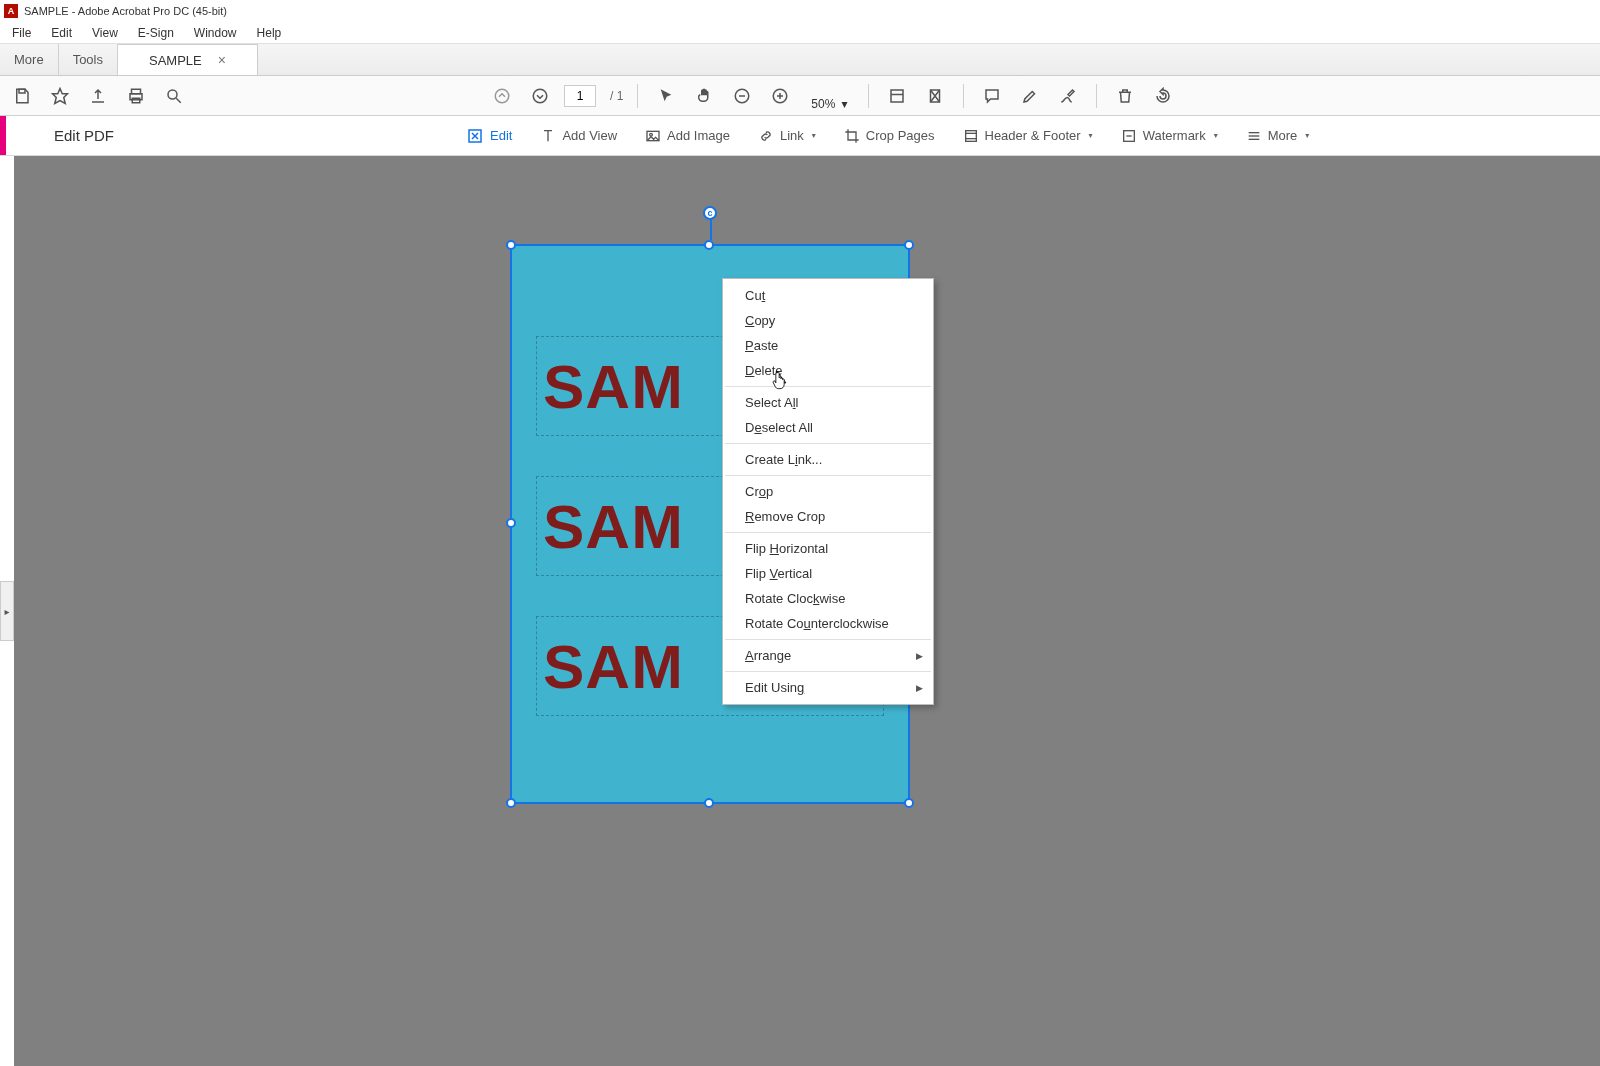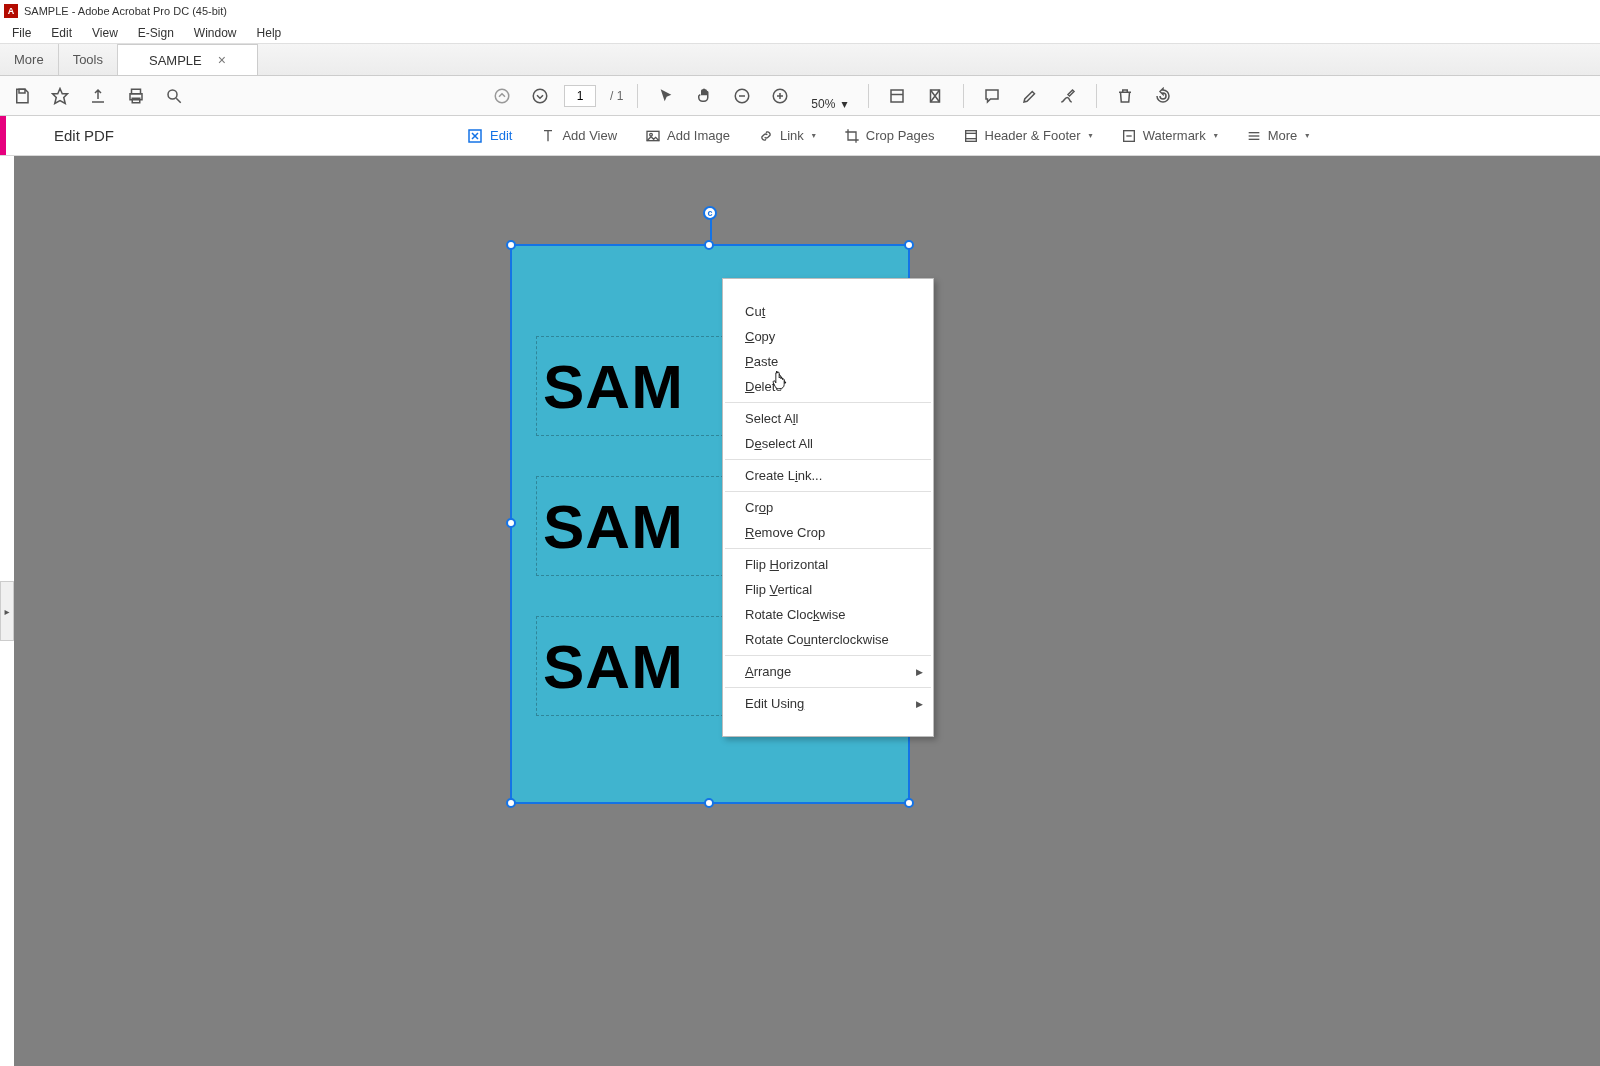--- a/index.html
+++ b/index.html
@@ -52,24 +52,24 @@
 .page-sel .h-bm { bottom: -6px; left: calc(50% - 6px); }
 .page-sel .h-ml { top: calc(50% - 6px); left: -6px; }
 .page-sel .h-mr { top: calc(50% - 6px); right: -6px; }
 .page-sel .rot-line { position: absolute; top: -32px; left: 50%; width: 2px; height: 26px; background: #1473e6; }
 .page-sel .rot-handle { position: absolute; top: -40px; left: calc(50% - 7px); width: 14px; height: 14px; background: #fff; border: 2px solid #1473e6; border-radius: 50%; display:flex; align-items:center; justify-content:center; }
 .page-sel .rot-handle::after { content: 'c'; font-size: 9px; color: #1473e6; font-weight: bold; }
 .page-sel .textrow { position: absolute; left: 24px; right: 24px; height: 100px; border: 1px dashed rgba(0,0,0,0.25); display:flex; align-items:center; padding-left: 6px; }
 .page-sel .tr1 { top: 90px; }
 .page-sel .tr2 { top: 230px; }
 .page-sel .tr3 { top: 370px; }
-.page-sel .bigtxt { font-family: Arial Black, Arial, sans-serif; font-size: 62px; font-weight: 900; color: #000000; letter-spacing: 1px; white-space: nowrap; overflow: hidden; }
-
-
-.ctxmenu { position: absolute; left: 708px; top: 122px; width: 212px; background: #fff; border: 1px solid #bdbdbd; box-shadow: 3px 3px 6px rgba(0,0,0,0.25); padding: 20px 0; font-size: 13px; color: #333; }
+.page-sel .bigtxt { font-family: Arial Black, Arial, sans-serif; font-size: 62px; font-weight: 900; color: #7f1d1d; letter-spacing: 1px; white-space: nowrap; overflow: hidden; }
+
+
+.ctxmenu { position: absolute; left: 708px; top: 122px; width: 212px; background: #fff; border: 1px solid #bdbdbd; box-shadow: 3px 3px 6px rgba(0,0,0,0.25); padding: 4px 0; font-size: 13px; color: #333; }
 .ctxmenu .mi { padding: 5px 22px; cursor: pointer; position: relative; }
 .ctxmenu .sep { height: 1px; background: #e0e0e0; margin: 3px 2px; }
 .ctxmenu .mi .sub { position: absolute; right: 10px; top: 8px; font-size: 9px; color: #555; }
 .ctxmenu .mi u { text-decoration: underline; }
 
 
 .cursor-ptr { position: absolute; left: 756px; top: 213px; width: 20px; height: 26px; pointer-events: none; z-index: 50; }
 .cursor-ptr svg { width: 100%; height: 100%; }
 
 svg { display: block; }

